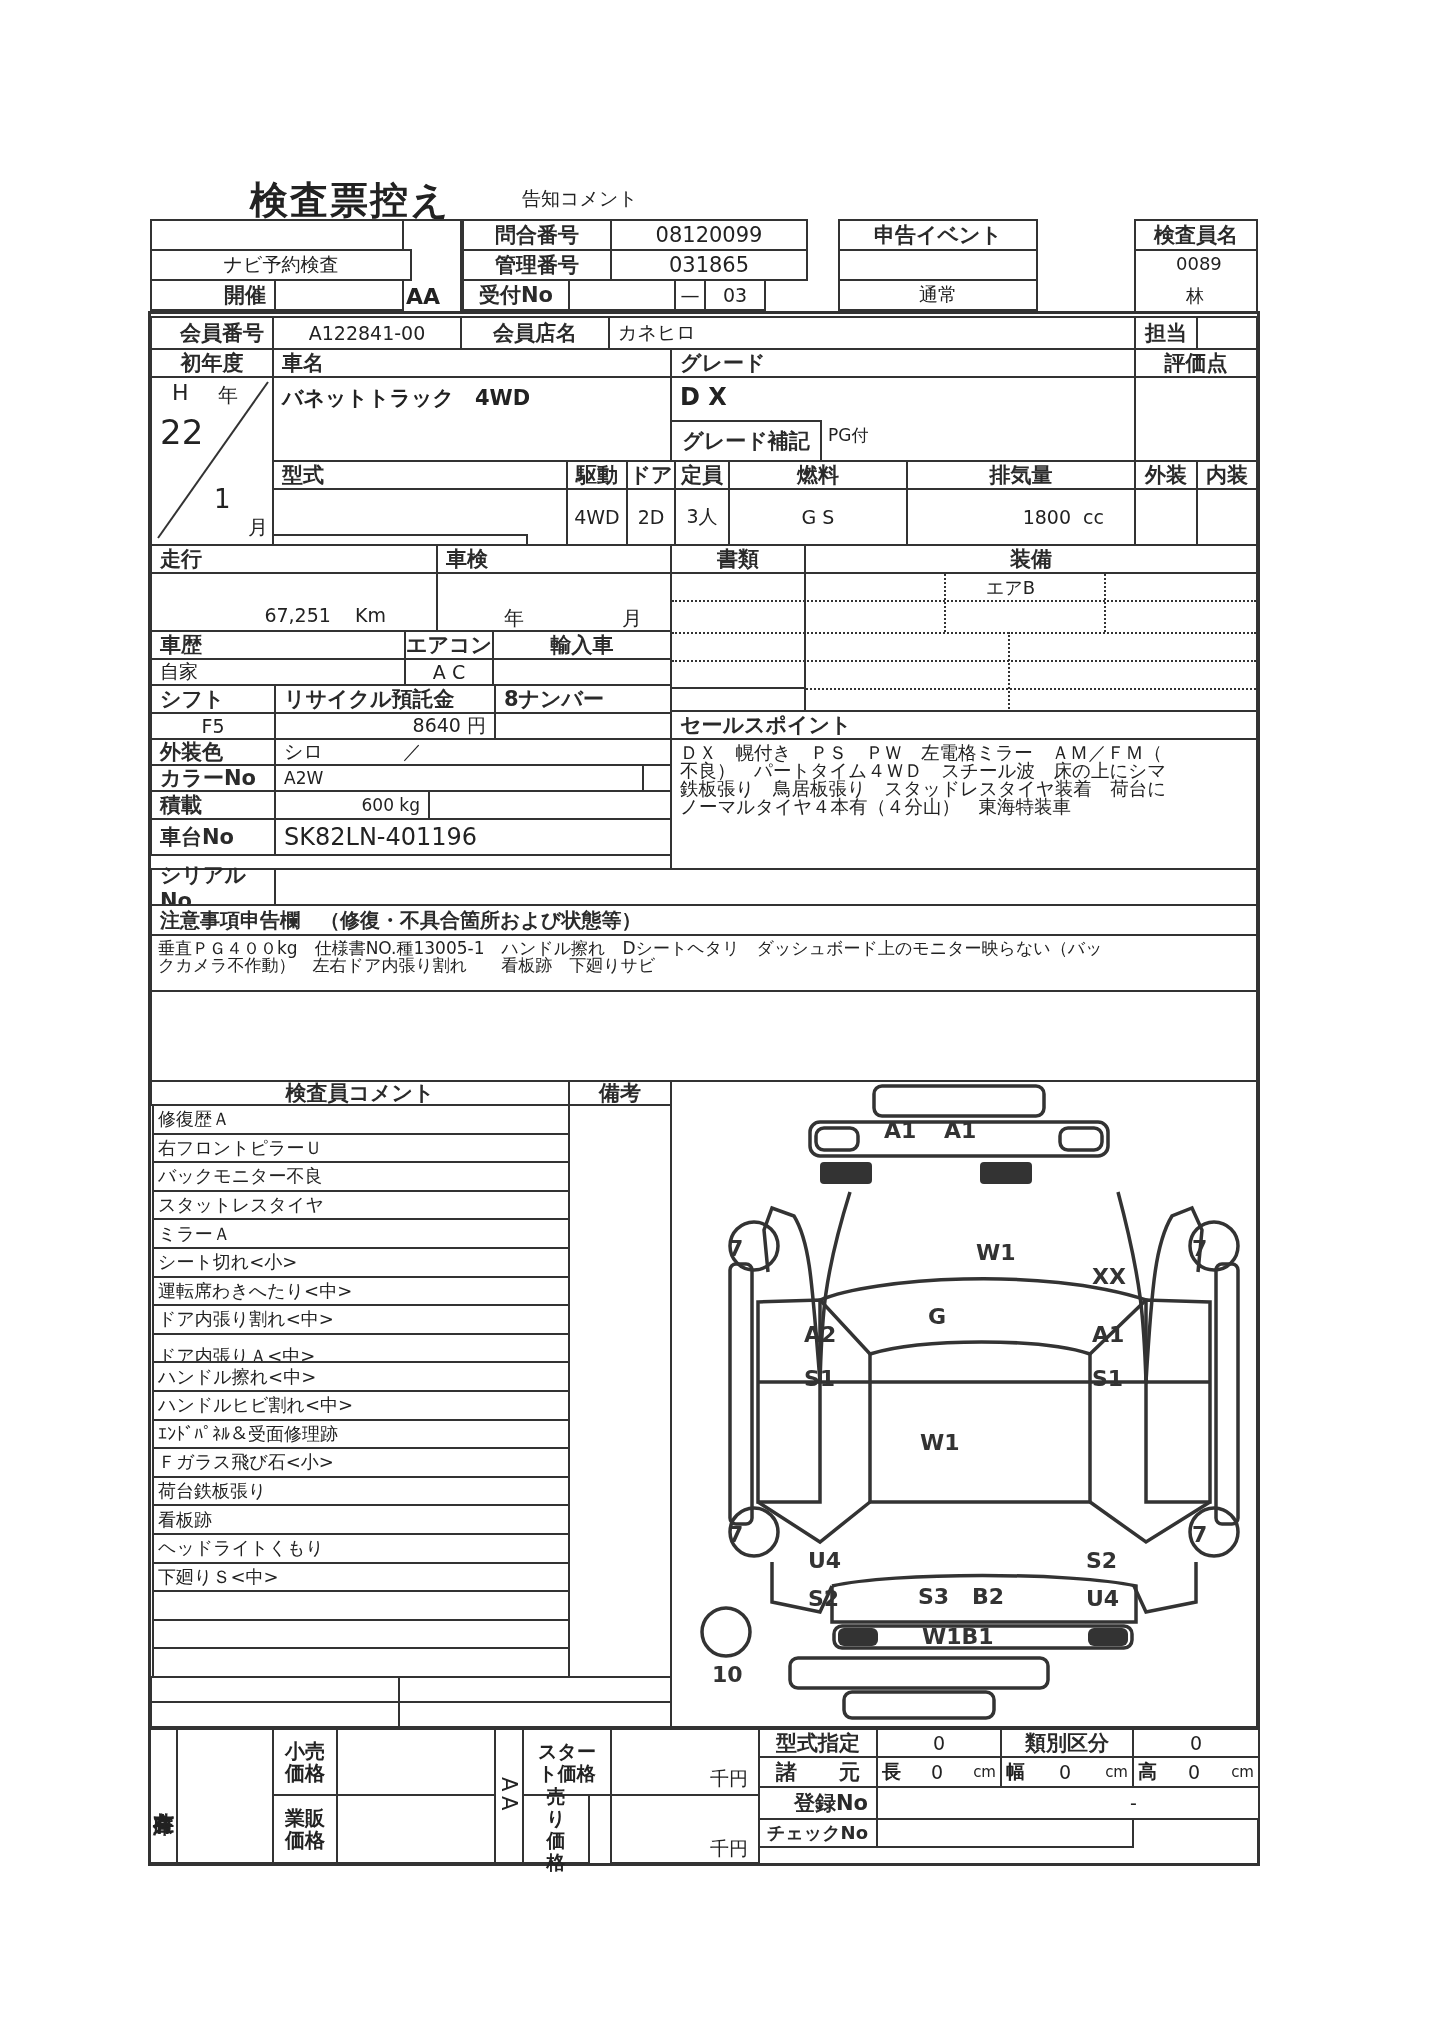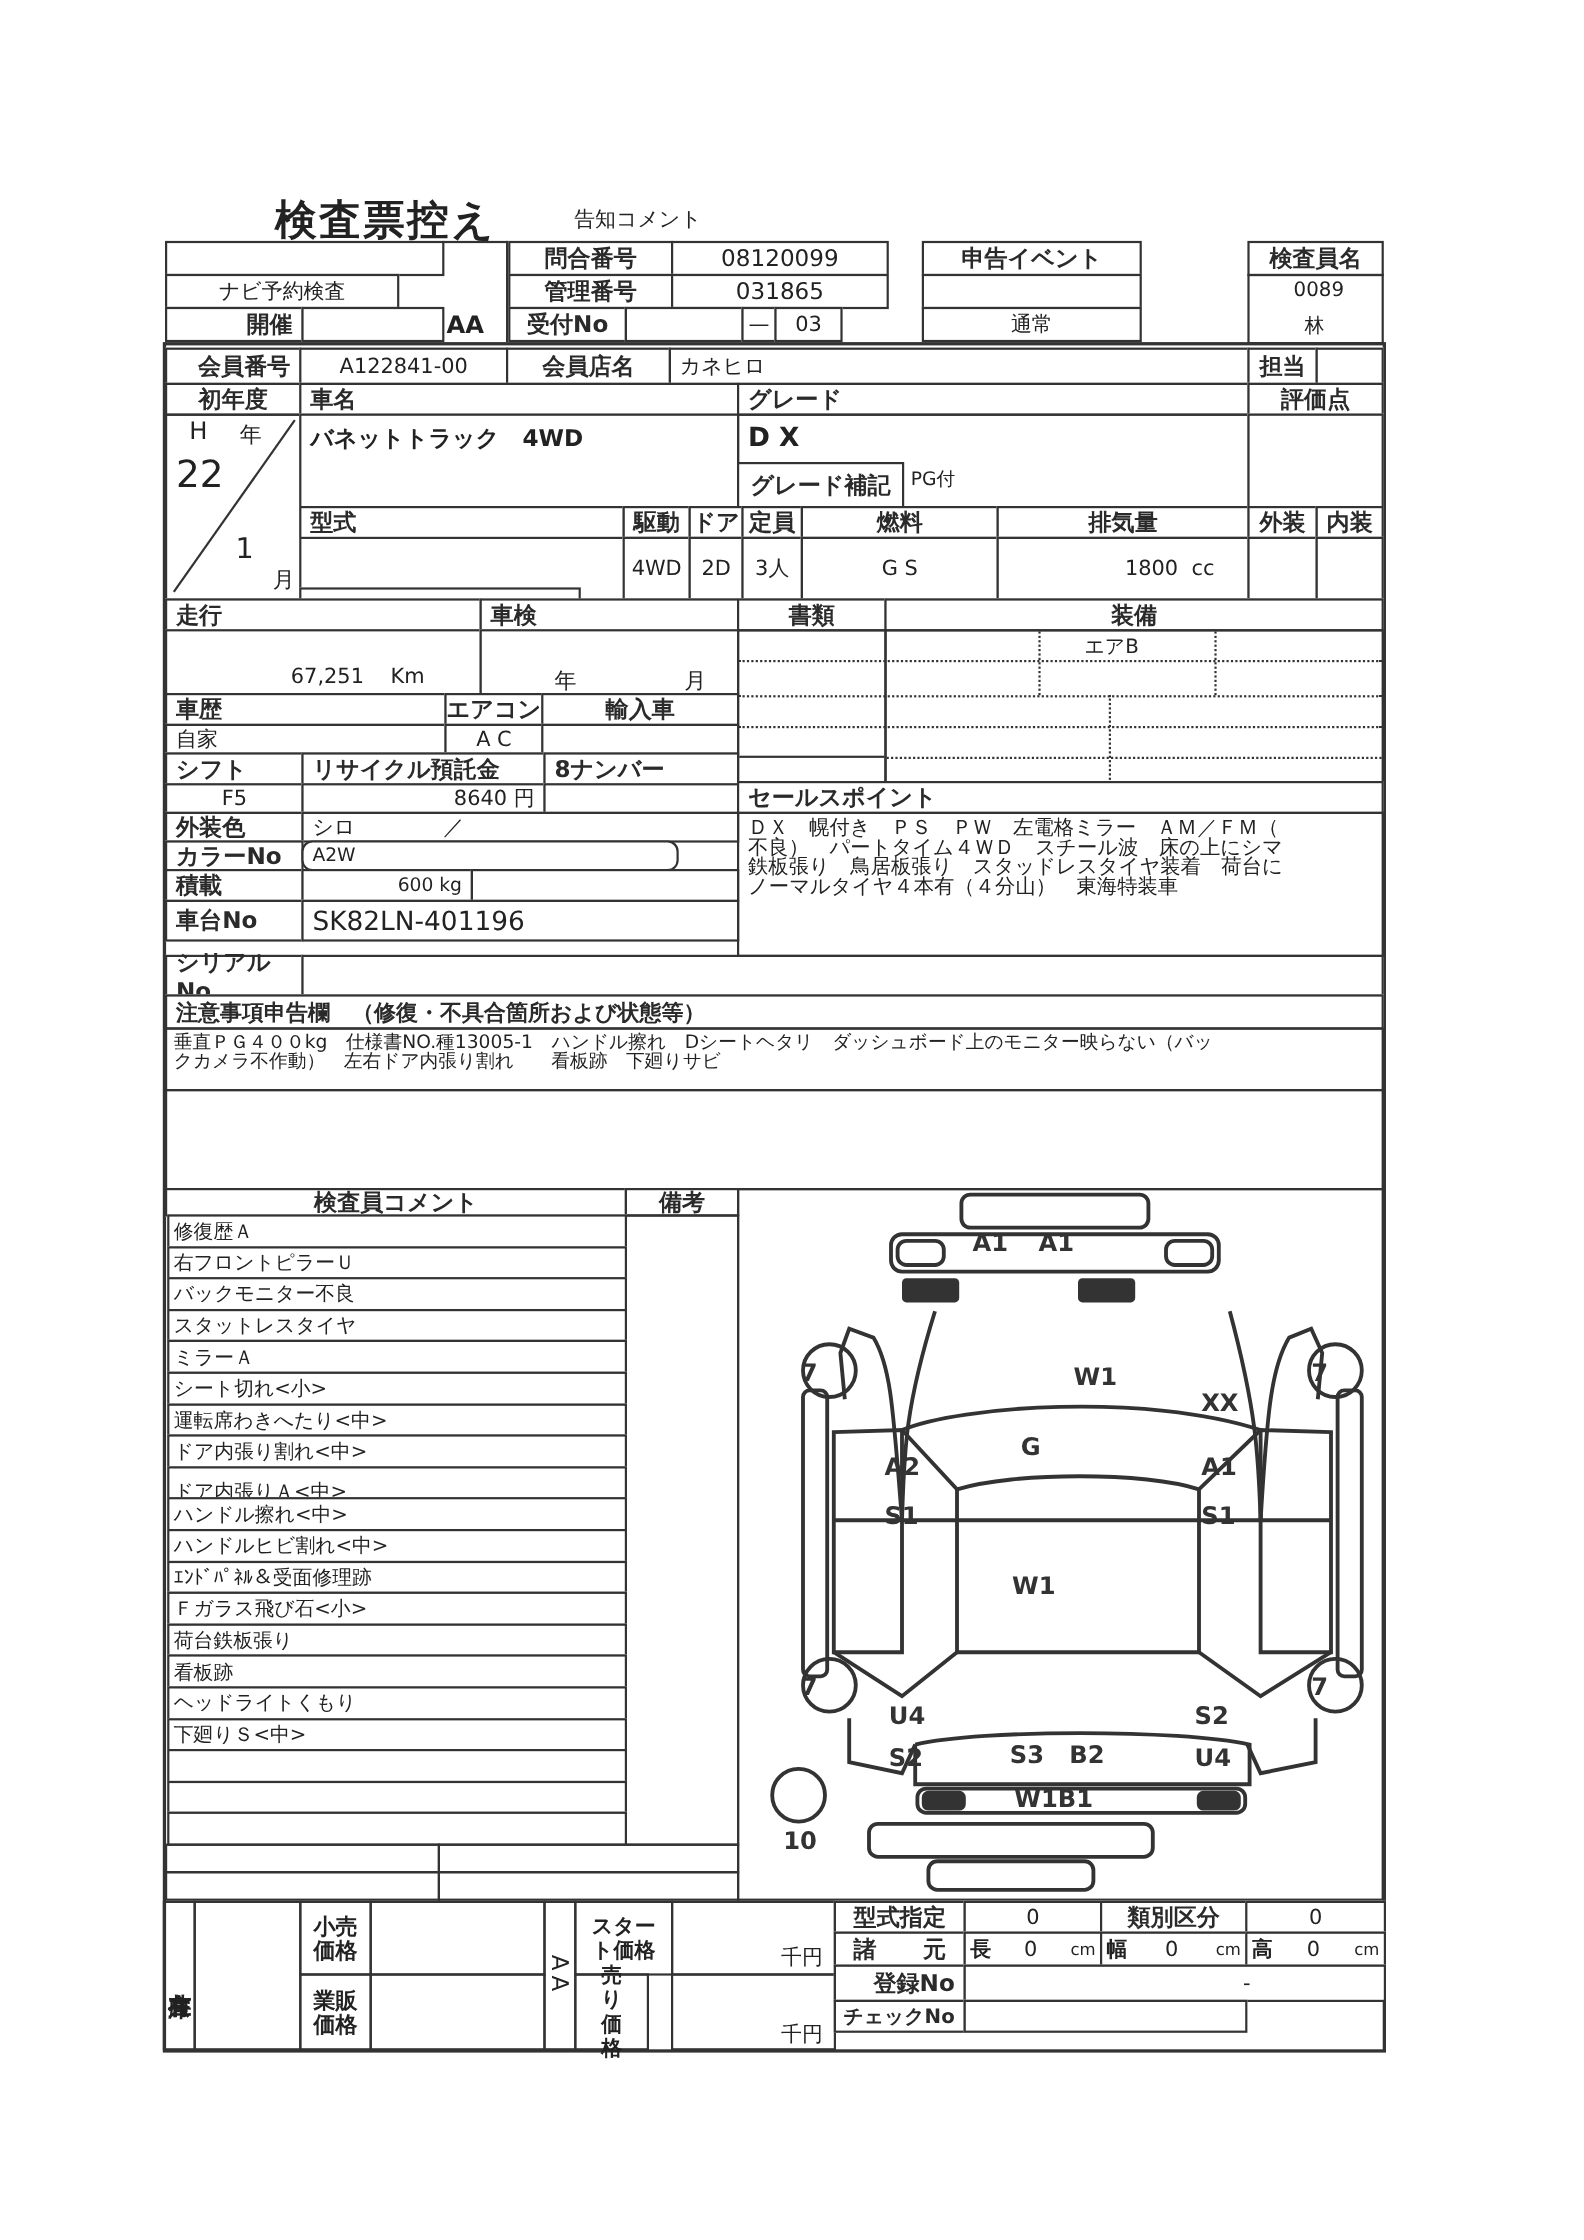--- a/index.html
+++ b/index.html
@@ -17,21 +17,21 @@
   .comment-row{position:absolute;left:152px;width:418px;height:26px;border:2px solid #333;box-sizing:border-box;font-size:18px;padding-left:4px;display:flex;align-items:center;background:#fff;}
   .mark{position:absolute;font-weight:bold;font-size:22px;font-family:"DejaVu Sans",sans-serif;color:#333;}
 </style>
 </head>
 <body>
 
 <div class="txt title" style="left:250px;top:175px;">検査票控え</div>
 <div class="txt" style="left:522px;top:186px;font-size:19px;">告知コメント</div>
 
 <div class="cell" style="left:150px;top:219px;width:254px;height:32px;"></div>
-<div class="cell" style="left:150px;top:249px;width:213px;height:32px;justify-content:center;align-items:center;">
+<div class="cell" style="left:150px;top:249px;width:262px;height:32px;justify-content:center;align-items:center;">
     <span>ナビ予約検査</span>
   </div>
 <div class="cell hd rt" style="left:150px;top:279px;width:126px;height:32px;">
     <span>開催</span>
   </div>
 <div class="cell" style="left:274px;top:279px;width:130px;height:32px;"></div>
 <div class="abs" style="left:402px;top:219px;width:60px;height:92px;border-top:2px solid #333;border-right:2px solid #333;"></div>
 <div class="txt" style="left:406px;top:284px;font-size:22px;font-weight:bold;">AA</div>
 
 <div class="cell hd ctr" style="left:462px;top:219px;width:150px;height:32px;">
@@ -218,21 +218,21 @@
 <div class="cell hd lt" style="left:150px;top:738px;width:126px;height:28px;">
     <span>外装色</span>
   </div>
 <div class="cell lt" style="left:274px;top:738px;width:398px;height:28px;">
     <span>シロ</span>
     <span style="margin-left:80px;">／</span>
   </div>
 <div class="cell hd lt" style="left:150px;top:764px;width:126px;height:28px;">
     <span>カラーNo</span>
   </div>
-<div class="cell lt" style="left:274px;top:764px;width:343px;height:28px;font-size:17px;border-radius:10px;">
+<div class="cell lt" style="left:274px;top:764px;width:370px;height:28px;font-size:17px;">
     <span>A2W</span>
   </div>
 <div class="cell hd lt" style="left:150px;top:790px;width:126px;height:30px;">
     <span>積載</span>
   </div>
 <div class="cell rt" style="left:274px;top:790px;width:156px;height:30px;font-size:17px;">
     <span>600 kg</span>
   </div>
 <div class="cell" style="left:428px;top:790px;width:244px;height:30px;"></div>
 <div class="cell hd lt" style="left:150px;top:818px;width:126px;height:38px;">

